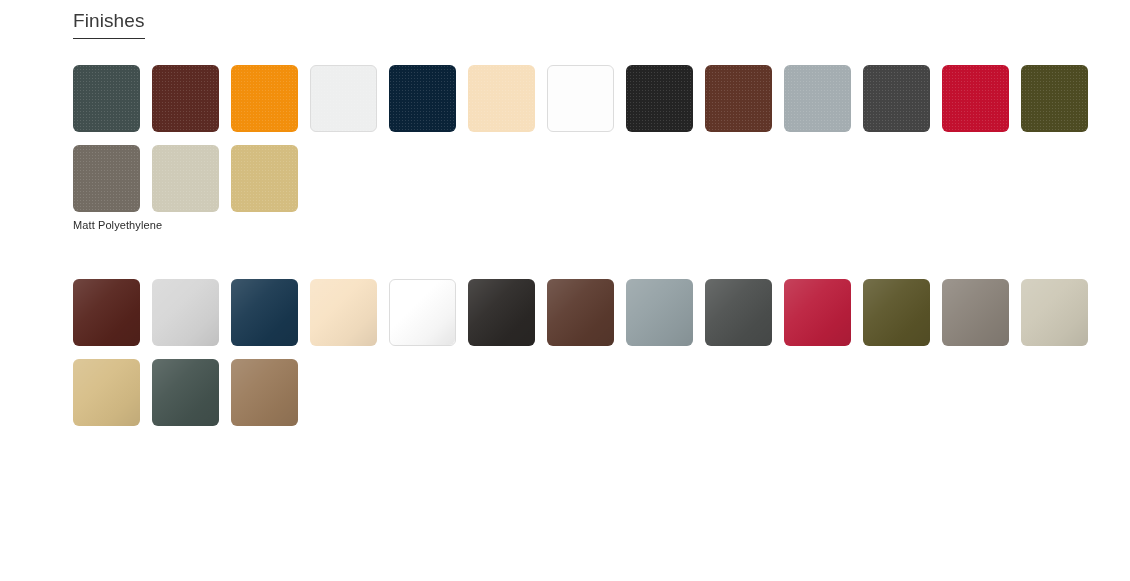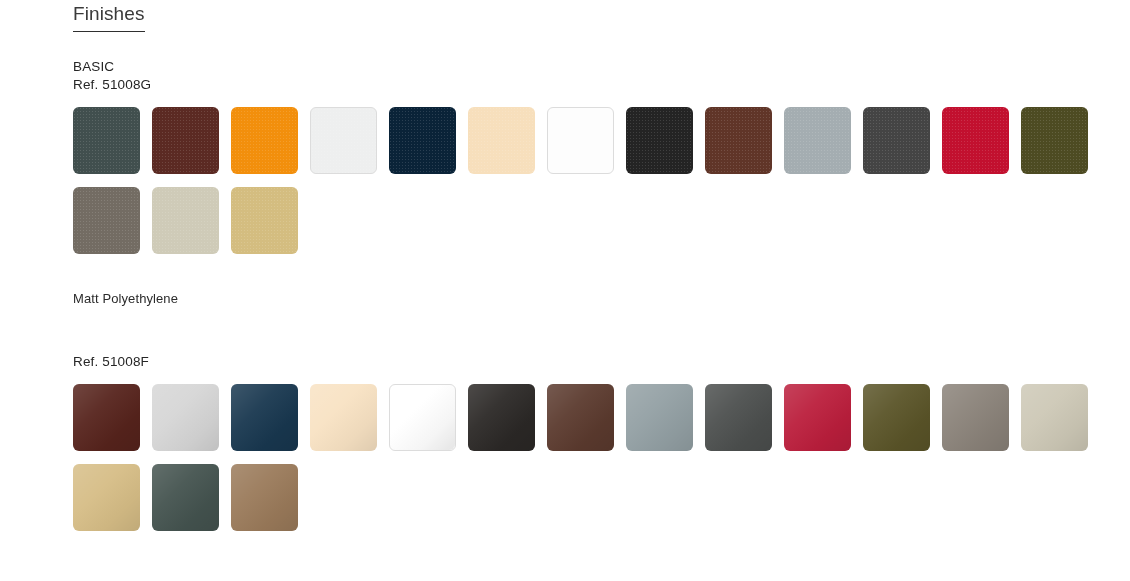--- a/index.html
+++ b/index.html
@@ -22,21 +22,21 @@
     padding: 0 0 0 73px;
   }
 
   
   .page-title {
     font-size: 19px;
     font-weight: 400;
     color: #3a3a3a;
     letter-spacing: 0.1px;
     margin: 0;
-    padding-top: 3px;
+    padding-top: 10px;
     line-height: 22px;
   }
   .title-rule {
     width: 72px;
     height: 1px;
     background: #2f2f2f;
     margin-top: 6px;
   }
 
   
@@ -93,41 +93,37 @@
       rgba(255,255,255,0.05) 38%,
       rgba(0,0,0,0.04) 72%,
       rgba(0,0,0,0.10) 100%);
     pointer-events: none;
   }
   .swatch.bordered {
     border: 1px solid #dcdcdc;
   }
 
   .group-caption {
-    margin-top: 36px;
-    font-size: 13px;
+    margin-top: 4px;
+    font-size: 11px;
     line-height: 18px;
     color: #2b2b2b;
     letter-spacing: 0.1px;
   }
 </style>
 </head>
 <body>
 
 <div class="page">
 
   <h1 class="page-title">Finishes</h1>
   <div class="title-rule"></div>
 
   <div id="groups-container">
       <div class="finish-group">
-        <div class="group-head">
-          <span class="group-name">BASIC</span>
-          <span class="group-ref">Ref. 51008G</span>
-        </div>
         <div class="swatch-rows">
           <div class="swatch-row">
             <div class="swatch matte" style="background-color: rgb(65, 79, 78);"></div>
             <div class="swatch matte" style="background-color: rgb(91, 42, 35);"></div>
             <div class="swatch matte" style="background-color: rgb(242, 143, 12);"></div>
             <div class="swatch matte bordered" style="background-color: rgb(238, 239, 239);"></div>
             <div class="swatch matte" style="background-color: rgb(10, 35, 56);"></div>
             <div class="swatch matte" style="background-color: rgb(247, 223, 188);"></div>
             <div class="swatch matte bordered" style="background-color: rgb(253, 253, 253);"></div>
             <div class="swatch matte" style="background-color: rgb(36, 36, 36);"></div>
@@ -140,21 +136,20 @@
           <div class="swatch-row">
             <div class="swatch matte" style="background-color: rgb(115, 108, 99);"></div>
             <div class="swatch matte" style="background-color: rgb(207, 203, 184);"></div>
             <div class="swatch matte" style="background-color: rgb(212, 189, 128);"></div>
           </div>
         </div>
         <div class="group-caption">Matt Polyethylene</div>
       </div>
       <div class="finish-group second">
         <div class="group-head">
-          <span class="group-ref">Ref. 51008F</span>
         </div>
         <div class="swatch-rows">
           <div class="swatch-row">
             <div class="swatch gloss" style="background-color: rgb(86, 35, 28);"></div>
             <div class="swatch gloss" style="background-color: rgb(214, 214, 214);"></div>
             <div class="swatch gloss" style="background-color: rgb(24, 55, 79);"></div>
             <div class="swatch gloss" style="background-color: rgb(248, 226, 195);"></div>
             <div class="swatch gloss bordered" style="background-color: rgb(255, 255, 255);"></div>
             <div class="swatch gloss" style="background-color: rgb(43, 40, 38);"></div>
             <div class="swatch gloss" style="background-color: rgb(91, 58, 46);"></div>

